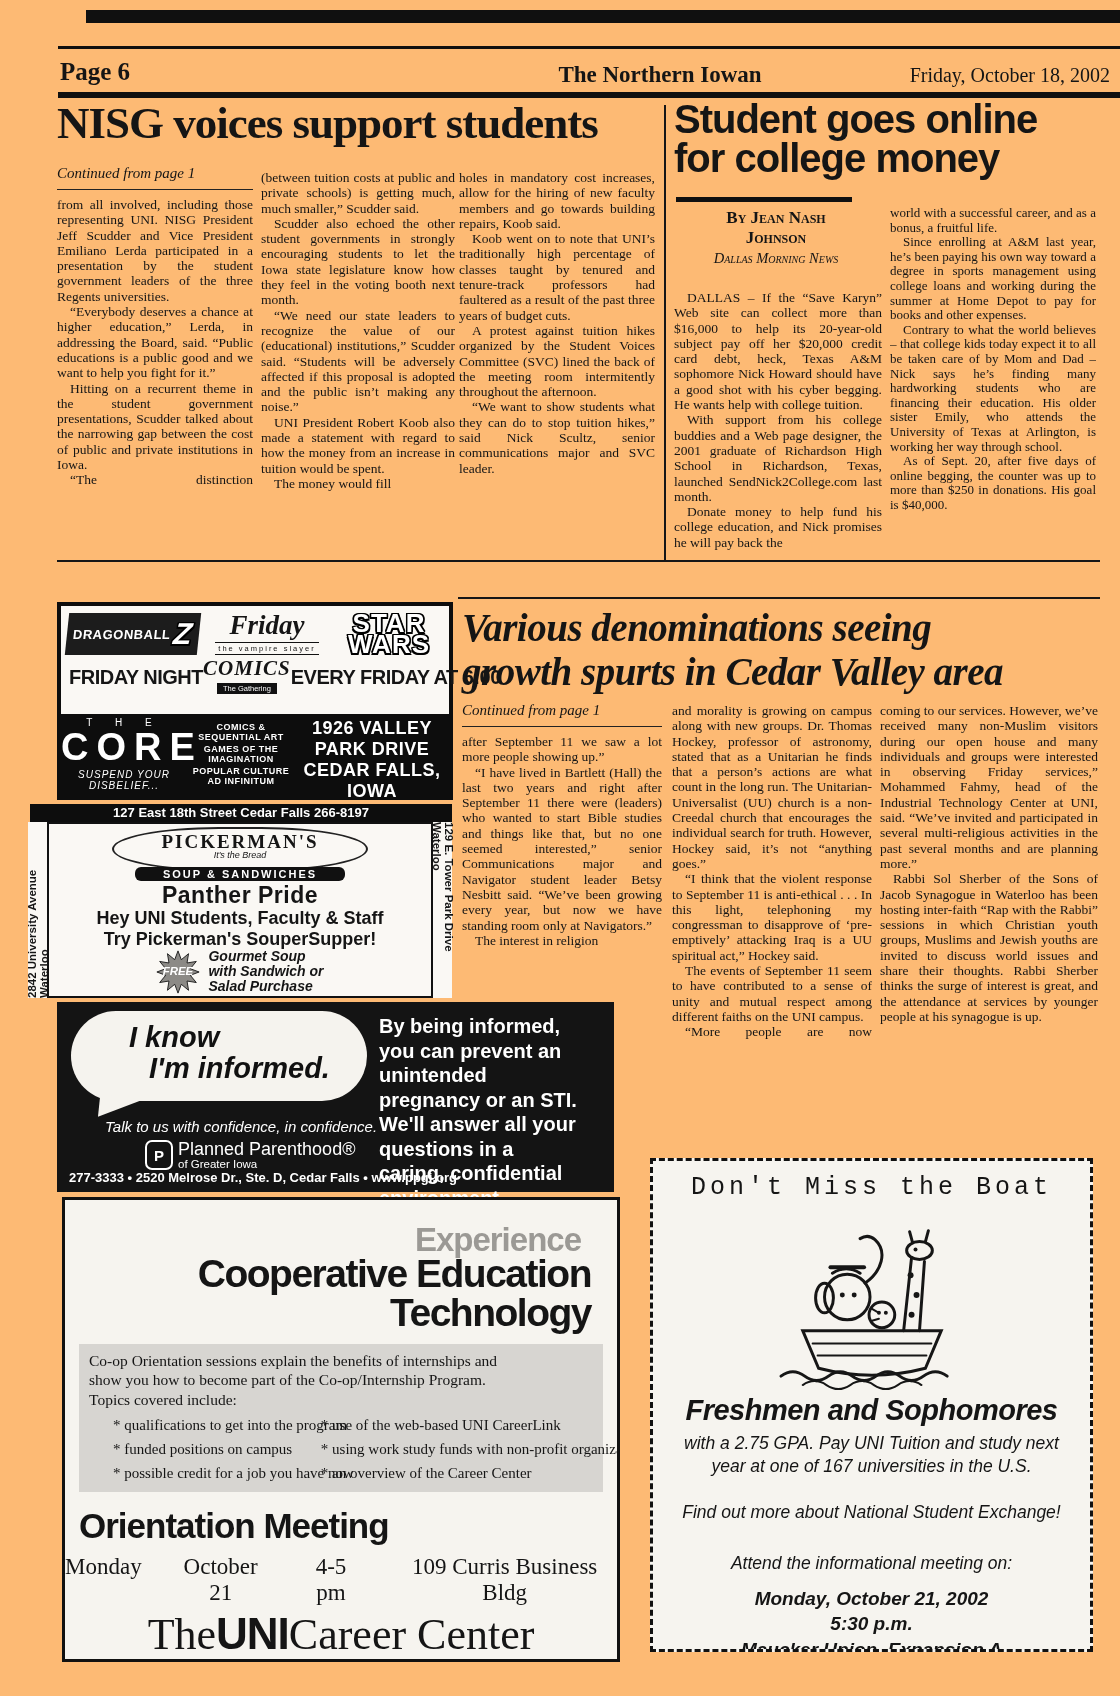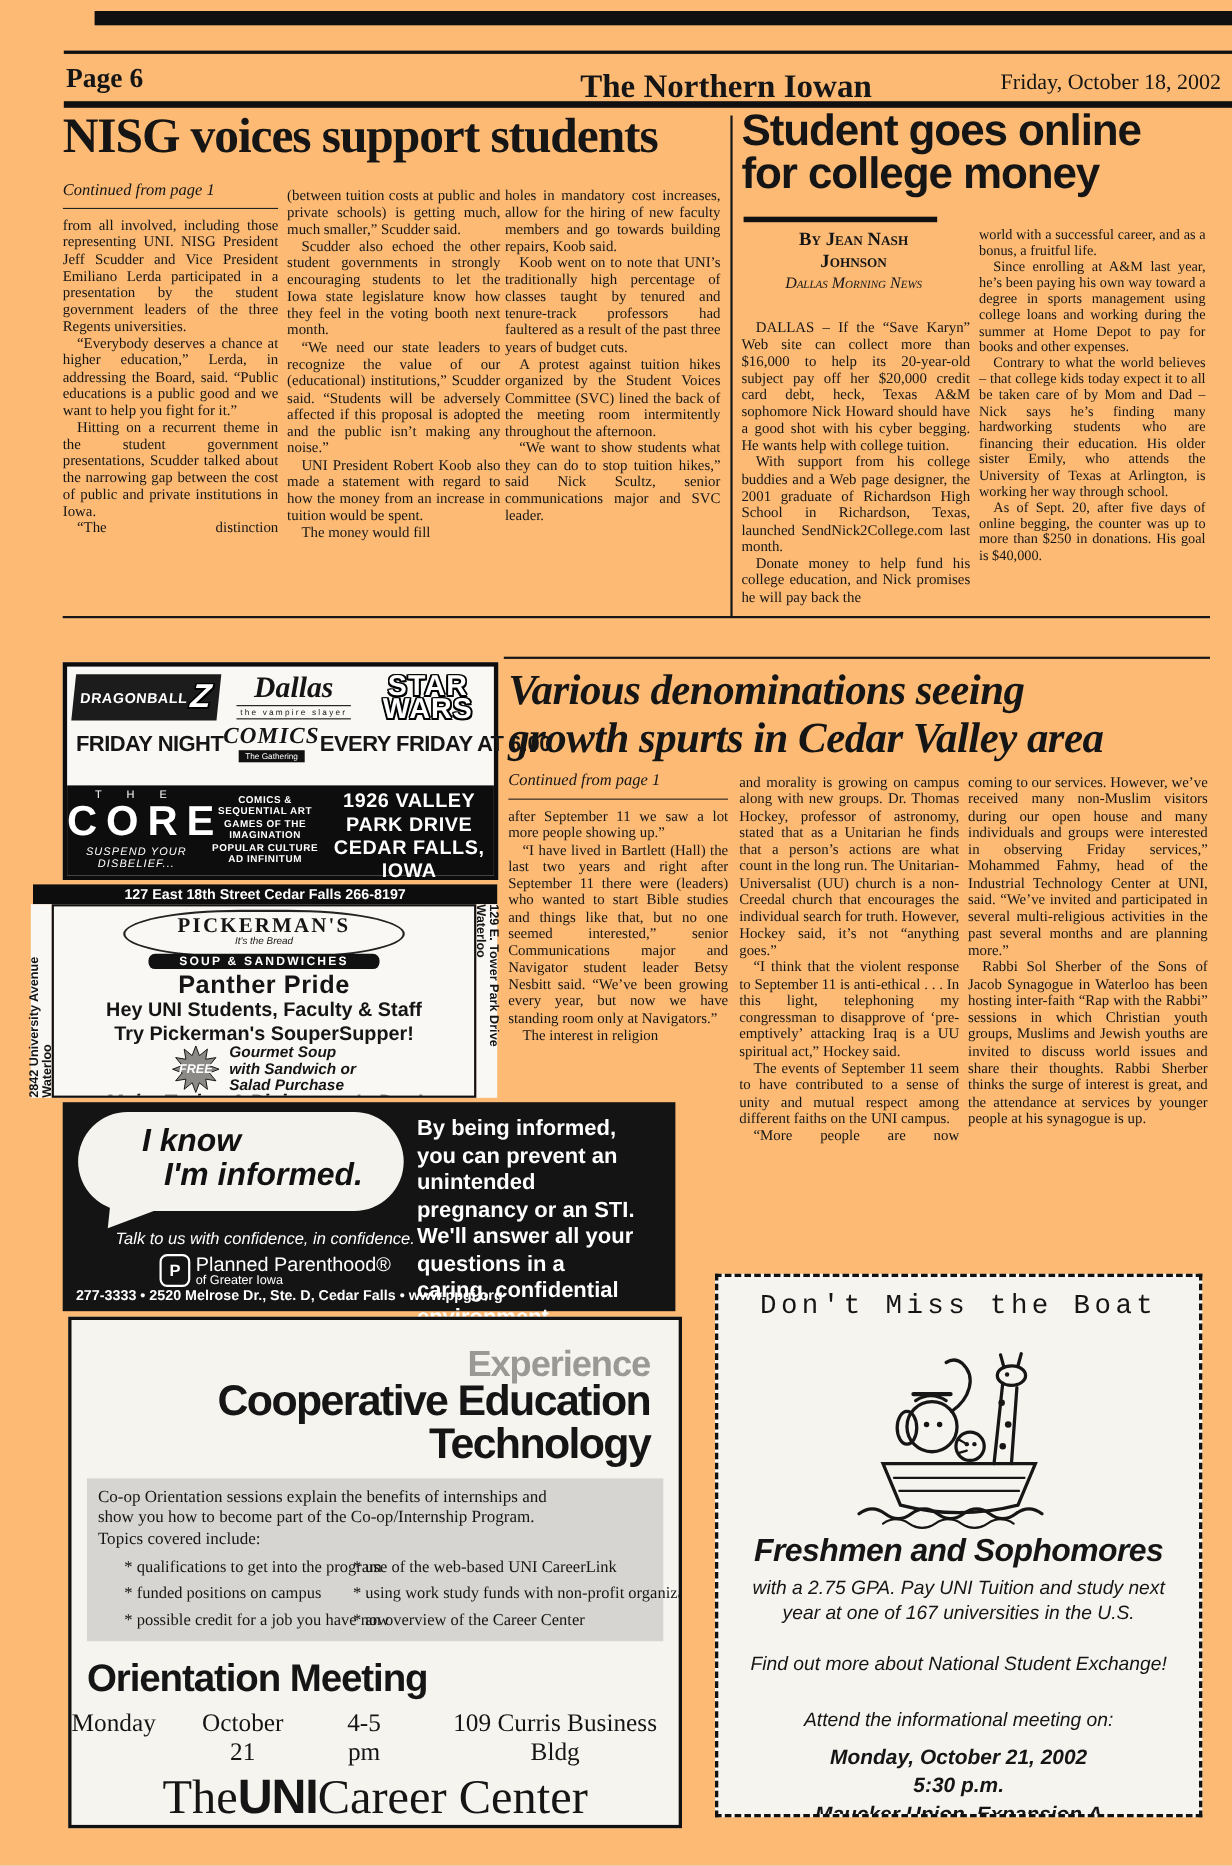--- a/index.html
+++ b/index.html
@@ -4,21 +4,21 @@
 <style>
   html,body{margin:0;padding:0;background:#dddbd6;}
   .page{position:relative;width:1120px;height:1696px;margin:0 auto;background:#fdba74;
         font-family:"Liberation Serif",serif;color:#151515;overflow:hidden;}
   .abs{position:absolute;}
 
   
   .topbar{left:86px;top:10px;width:1034px;height:13px;background:#101010;}
   .rule-thin{left:58px;top:46px;width:1062px;height:3px;background:#101010;}
   .page-number{left:60px;top:58px;font-size:25px;font-weight:bold;}
-  .masthead{left:440px;top:62px;width:440px;text-align:center;font-size:30px;font-weight:bold;}
+  .masthead{left:440px;top:62px;width:440px;text-align:center;font-size:23px;font-weight:bold;}
   .issue-date{left:890px;top:64px;width:220px;text-align:right;font-size:20px;}
   .rule-thick{left:58px;top:92px;width:1062px;height:6px;background:#101010;}
 
   
   .continued{font-size:15px;font-style:italic;padding:2px 0 7px;border-bottom:1.5px solid #222;margin-bottom:7px;}
   .colbody p{margin:0;text-indent:13px;text-align:justify;font-size:13.5px;line-height:15.3px;}
   .colbody p:first-child{text-indent:0;}
   .ind-first p:first-child{text-indent:13px;}
   .jlast p:last-child{text-align-last:justify;}
   .col{overflow:hidden;}
@@ -116,21 +116,21 @@
   .pp-logo{width:24px;height:26px;border:2.5px solid #fff;border-radius:7px;font-weight:900;font-size:15px;
       display:flex;align-items:center;justify-content:center;}
   .pp-org-name{font-size:18px;line-height:1;display:block;}
   .pp-org-sub{font-size:11.5px;display:block;}
   .pp-contact{position:absolute;left:12px;bottom:7px;font-weight:bold;font-size:13px;}
   .pp-msg{position:absolute;left:322px;top:12px;width:228px;font-weight:800;font-size:20px;line-height:24.5px;}
 
   
   .coop-ad{left:62px;top:1197px;width:558px;height:465px;background:#f6f4ef;border:3.5px solid #111;
       box-sizing:border-box;overflow:hidden;}
-  .coop-exp{text-align:right;padding-right:26px;color:#9b9995;font-family:"Liberation Sans",sans-serif;
+  .coop-exp{text-align:right;padding-right:36px;color:#9b9995;font-family:"Liberation Sans",sans-serif;
       font-weight:800;font-size:33px;letter-spacing:-1px;line-height:0.95;margin-top:24px;}
   .coop-t{text-align:right;padding-right:26px;font-family:"Liberation Sans",sans-serif;font-weight:800;
       font-size:39px;letter-spacing:-1.5px;line-height:0.98;}
   .coop-graybox{margin:12px auto 0;width:524px;background:#d7d5d1;padding:7px 10px;box-sizing:border-box;}
   .coop-intro{font-size:15.5px;line-height:1.25;margin:0 0 4px 0;max-width:420px;}
   .coop-topics{display:flex;}
   .coop-topics .tcol{font-size:15px;line-height:1.6;}
   .coop-topics .tcol:first-child{width:46%;padding-left:24px;box-sizing:border-box;}
   .coop-topics .tcol:last-child{width:54%;}
   .coop-topics div{white-space:nowrap;}
@@ -223,21 +223,21 @@
   <div class="abs rule-mid"></div>
   <div class="abs rule-var"></div>
 
   <div class="abs core-ad">
     <div class="core-logos">
       <div class="logo-dbz">
         <span class="word">DRAGONBALL</span>
         <span class="zee outline-text">Z</span>
       </div>
       <div class="logo-buffy">
-        <span class="word">Dallas</span>
+        <span class="word">Friday</span>
         <span class="sub">the vampire slayer</span>
       </div>
       <div class="logo-sw">
         <div class="outline-text">STAR</div>
         <div class="outline-text">WARS</div>
       </div>
     </div>
     <div class="core-friday">
       <span class="fr">FRIDAY NIGHT</span>
       <span class="magic">

